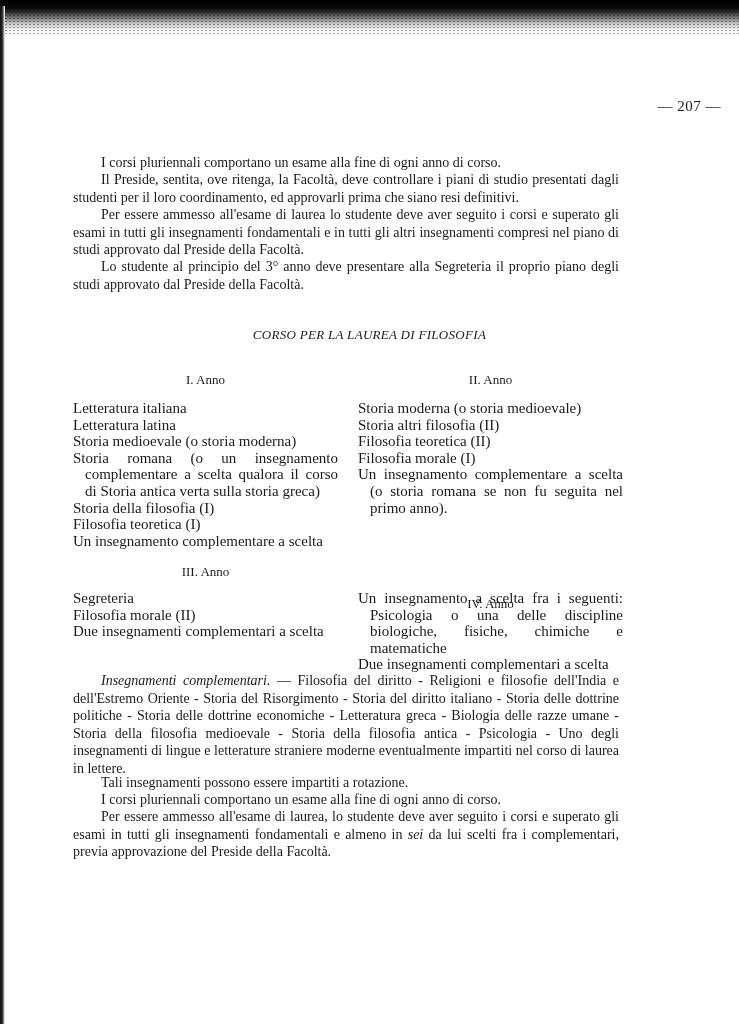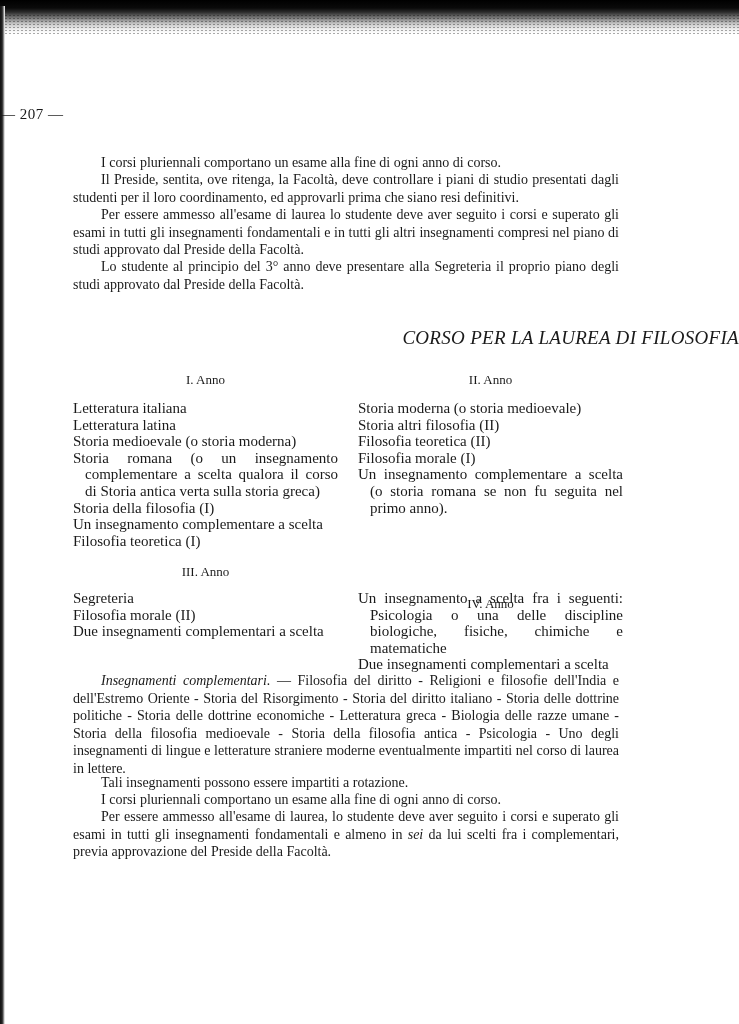--- a/index.html
+++ b/index.html
@@ -17,31 +17,31 @@
       position: absolute; left: 0; top: 14px; width: 739px; height: 20px;
       background-image: radial-gradient(circle, rgba(0,0,0,0.55) 0.6px, transparent 1px);
       background-size: 4px 3px; opacity: 0.6;
     }
     .scan-left {
       position: absolute; left: 0; top: 6px; width: 5px; height: 1018px;
       background: linear-gradient(to right, #111 0px, #222 2px, #555 3px, #bbb 4px, #fff 5px);
     }
     .page-number {
       position: absolute; left: 0; width: 721px; top: 98px;
-      text-align: left; font-size: 15px; letter-spacing: 0.5px; margin-top: 8px;
+      text-align: right; font-size: 15px; letter-spacing: 0.5px;
     }
     .para {
       position: absolute; left: 73px; width: 546px;
       font-size: 14px; line-height: 17.5px; text-align: justify;
       text-align-last: left; margin: 0;
     }
     .para .indent { display: inline-block; width: 28px; }
     .section-title {
       position: absolute; left: 0; width: 739px; top: 327px;
-      text-align: right; font-style: italic; font-size: 19px; letter-spacing: 0.3px;
+      text-align: center; font-style: italic; font-size: 13px; letter-spacing: 0.3px;
     }
     .year-heading {
       position: absolute; font-weight: normal; font-size: 13px; text-align: center;
     }
     .course-list {
       position: absolute; margin: 0; padding: 0; list-style: none;
       font-size: 15px; line-height: 16.6px;
     }
     .course-list li { padding-left: 12px; text-indent: -12px; }
     em.italic { font-style: italic; }
@@ -64,22 +64,22 @@
 
 <div class="year-heading" style="left:73px; width:265px; top:372px;">I. Anno</div>
 <div class="year-heading" style="left:358px; width:265px; top:372px;">II. Anno</div>
 
 <ul class="course-list" style="left:73px; width:265px; top:400px;">
   <li>Letteratura italiana</li>
   <li>Letteratura latina</li>
   <li>Storia medioevale (o storia moderna)</li>
   <li style="text-align:justify;">Storia romana (o un insegnamento complementare a scelta qualora il corso di Storia antica verta sulla storia greca)</li>
   <li>Storia della filosofia (I)</li>
+  <li>Filosofia teoretica (I)</li>
   <li>Un insegnamento complementare a scelta</li>
-  <li>Filosofia teoretica (I)</li>
 </ul>
 
 <ul class="course-list" style="left:358px; width:265px; top:400px;">
   <li>Storia moderna (o storia medioevale)</li>
   <li>Storia altri filosofia (II)</li>
   <li>Filosofia teoretica (II)</li>
   <li>Filosofia morale (I)</li>
   <li style="text-align:justify;">Un insegnamento complementare a scelta (o storia romana se non fu seguita nel primo anno).</li>
 </ul>
 

